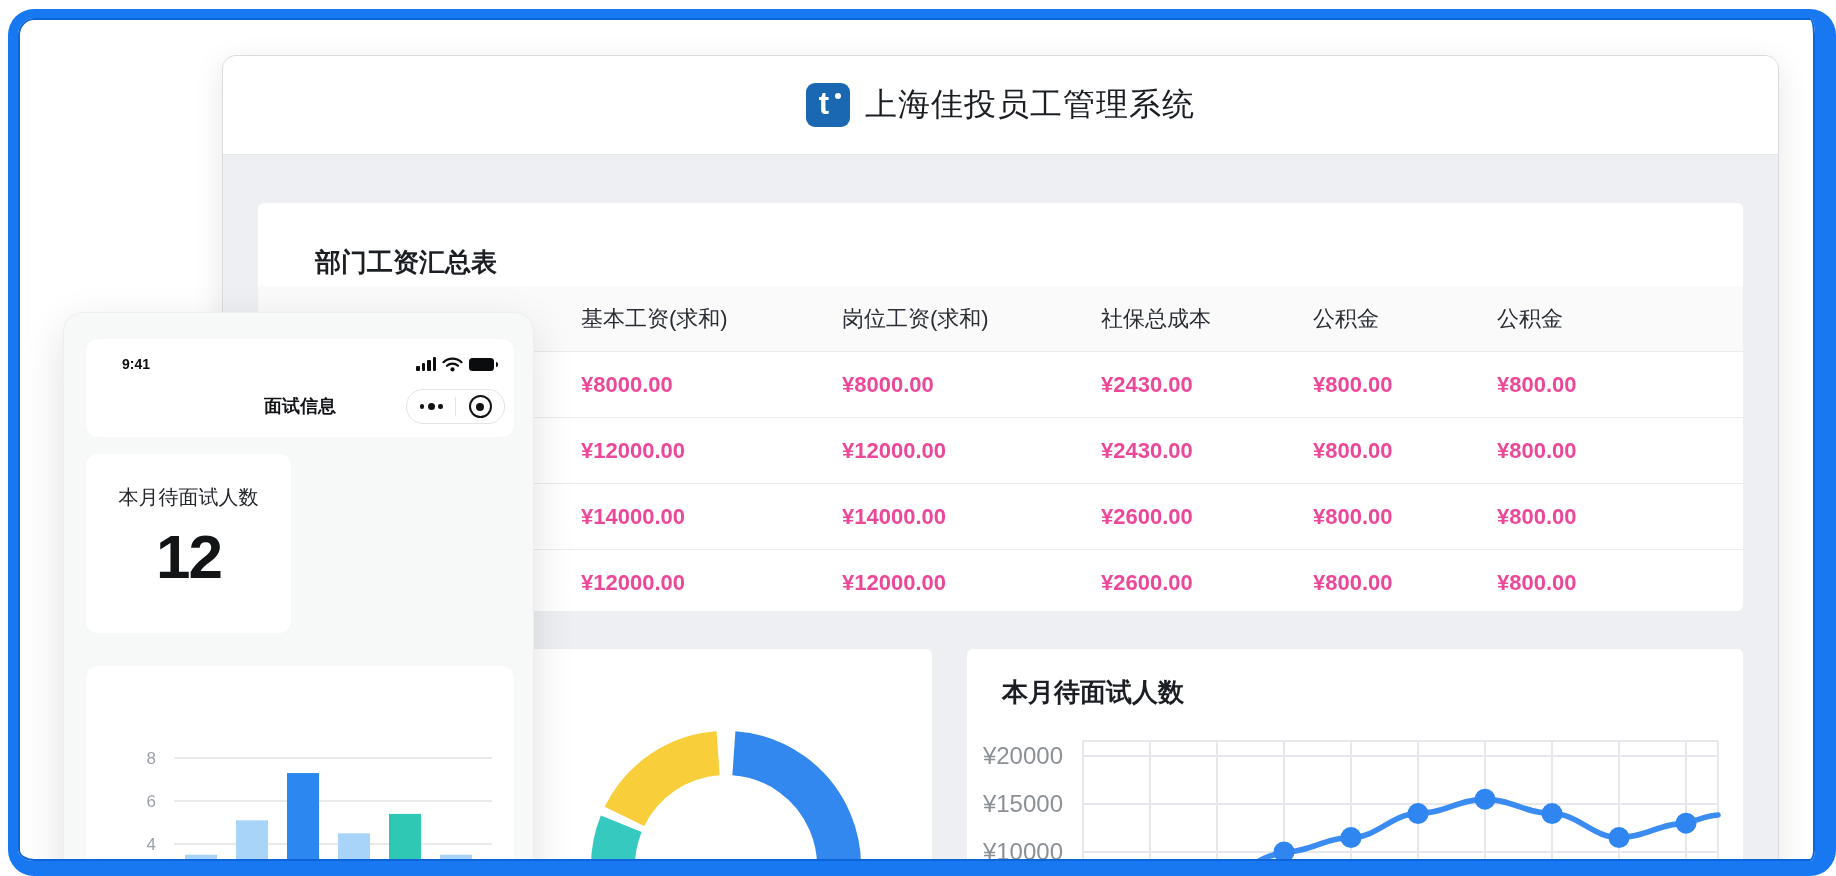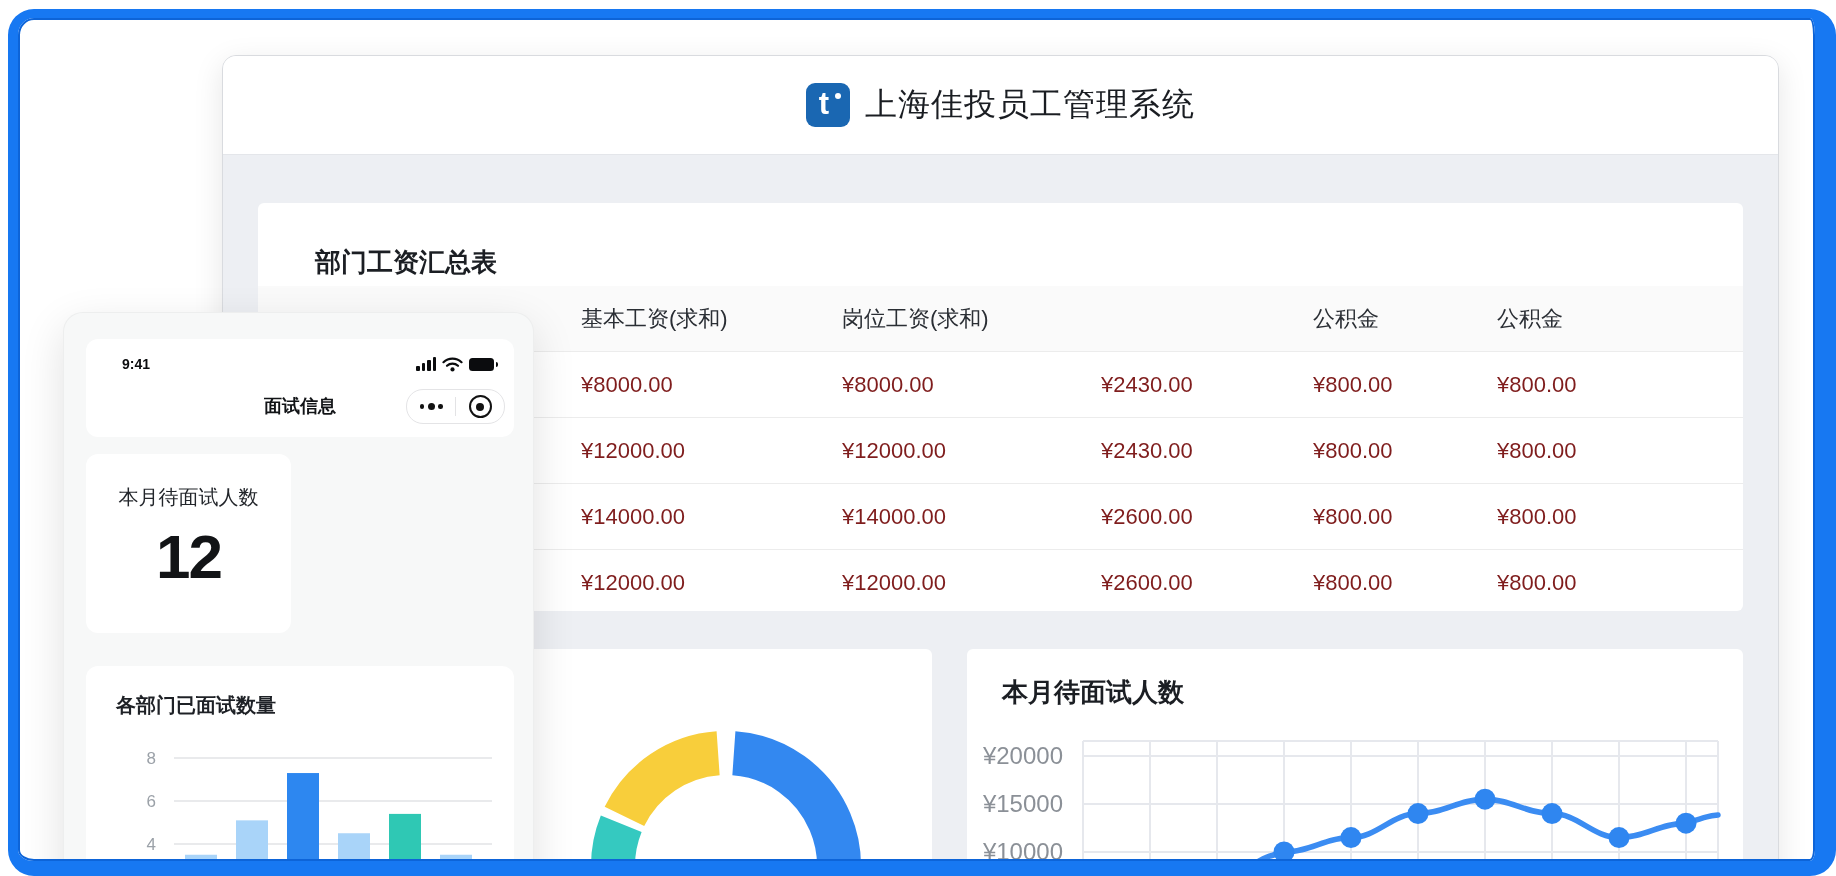--- a/index.html
+++ b/index.html
@@ -36,21 +36,21 @@
   
   .card{position:absolute;background:#ffffff;border-radius:6px;}
   .table-card{left:35px;top:147px;width:1485px;height:408px;}
   .table-card h2{
     margin:14px;padding:28px 0 0 43px;font-size:26px;font-weight:600;color:#1B1E23;height:55px;box-sizing:border-box;
   }
   .thead{position:relative;height:65px;background:#FAFAFA;}
   .thead .cell{font-size:22px;color:#2A2E34;font-weight:500;}
   .cell{position:absolute;top:0;height:65px;line-height:65px;white-space:nowrap;}
   .trow{position:relative;height:65px;border-top:1px solid #ECECEC;}
-  .trow .cell{font-size:22px;color:#7f1d1d;font-weight:400;}
+  .trow .cell{font-size:22px;color:#ec4899;font-weight:700;}
   .donut-card{left:35px;top:593px;width:674px;height:260px;}
   .donut-card svg{position:absolute;left:0;top:0;}
   .trend-card{left:744px;top:593px;width:776px;height:260px;}
   .trend-card h3{
     position:absolute;left:35px;top:26px;margin:0;font-size:26px;font-weight:600;color:#1B1E23;z-index:2;
   }
   .trend-card svg{position:absolute;left:0;top:0;}
   
   .phone{
     position:absolute;left:63px;top:312px;width:469px;height:600px;
@@ -100,20 +100,21 @@
     </div>
     <div class="win-title">上海佳投员工管理系统</div>
   </div>
 
   <div class="win-body">
     <section class="card table-card">
       <h2>部门工资汇总表</h2>
       <div class="thead" id="thead">
           <div class="cell" style="left: 323px;">基本工资(求和)</div>
           <div class="cell" style="left: 584px;">岗位工资(求和)</div>
+          <div class="cell" style="left: 843px;">社保总成本</div>
           <div class="cell" style="left: 1055px;">公积金</div>
           <div class="cell" style="left: 1239px;">公积金</div>
         </div>
       <div id="tbody">
           <div class="trow">
             <div class="cell" style="left: 323px;">¥8000.00</div>
             <div class="cell" style="left: 584px;">¥8000.00</div>
             <div class="cell" style="left: 843px;">¥2430.00</div>
             <div class="cell" style="left: 1055px;">¥800.00</div>
             <div class="cell" style="left: 1239px;">¥800.00</div>
@@ -222,21 +223,20 @@
       </div>
     </div>
   </div>
 
   <div class="p-card stat-left">
     <div class="stat-label">本月待面试人数</div>
     <div class="stat-value">12</div>
   </div>
 
   <div class="p-card bar-card">
-    <h4>各部门已面试数量</h4>
     <svg id="bars" width="428" height="247" viewBox="0 0 428 247">
         <line x1="88" y1="92" x2="406" y2="92" stroke="#E9EAEC" stroke-width="2"></line>
         <text x="70" y="98" text-anchor="end" font-size="17" fill="#9BA1A8" font-family="Liberation Sans, sans-serif">8</text>
         <line x1="88" y1="135" x2="406" y2="135" stroke="#E9EAEC" stroke-width="2"></line>
         <text x="70" y="141" text-anchor="end" font-size="17" fill="#9BA1A8" font-family="Liberation Sans, sans-serif">6</text>
         <line x1="88" y1="178" x2="406" y2="178" stroke="#E9EAEC" stroke-width="2"></line>
         <text x="70" y="184" text-anchor="end" font-size="17" fill="#9BA1A8" font-family="Liberation Sans, sans-serif">4</text>
         <rect x="99" y="188.75" width="32" height="58.25" fill="#A9D4F9"></rect>
         <rect x="150" y="154.35000000000002" width="32" height="92.64999999999998" fill="#A9D4F9"></rect>
         <rect x="201" y="107.05" width="32" height="139.95" fill="#2D87F0"></rect>

